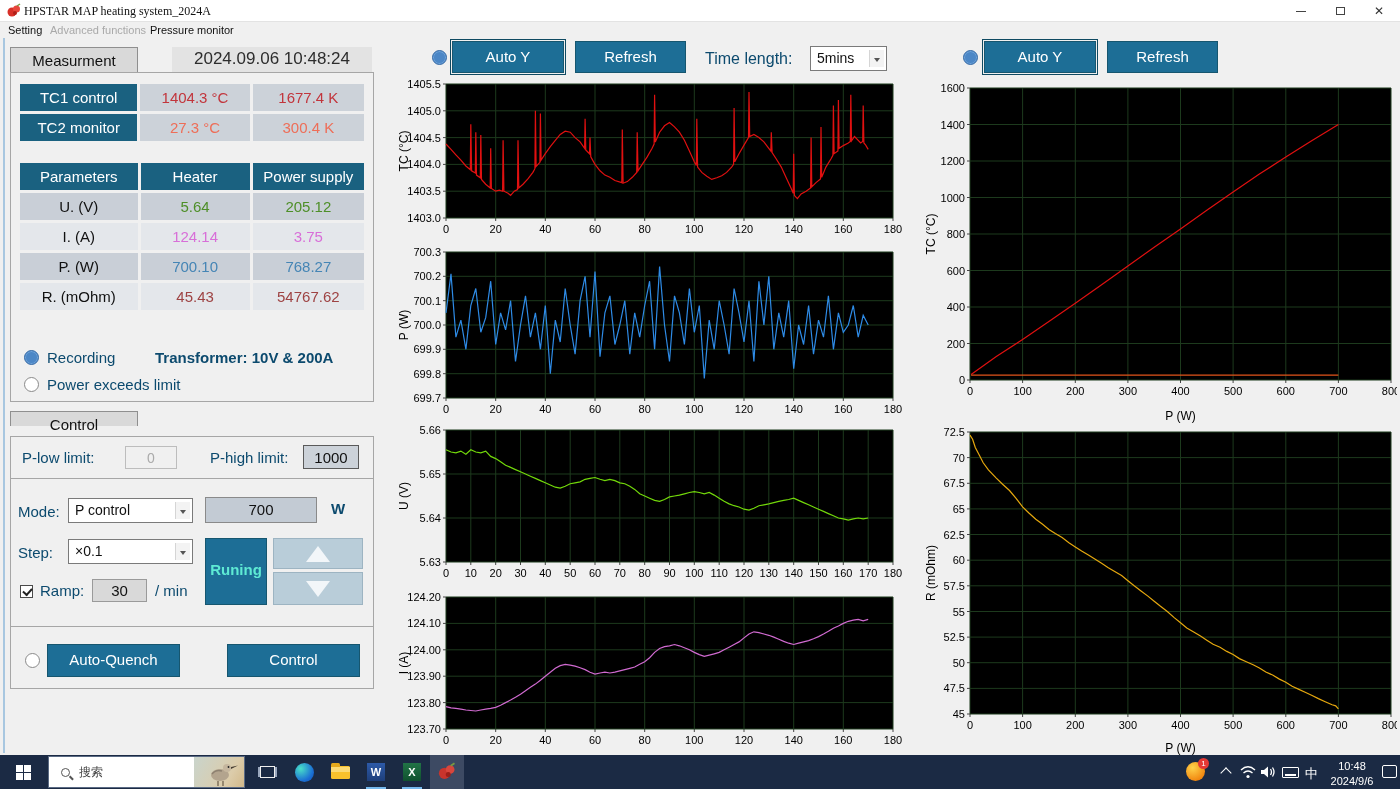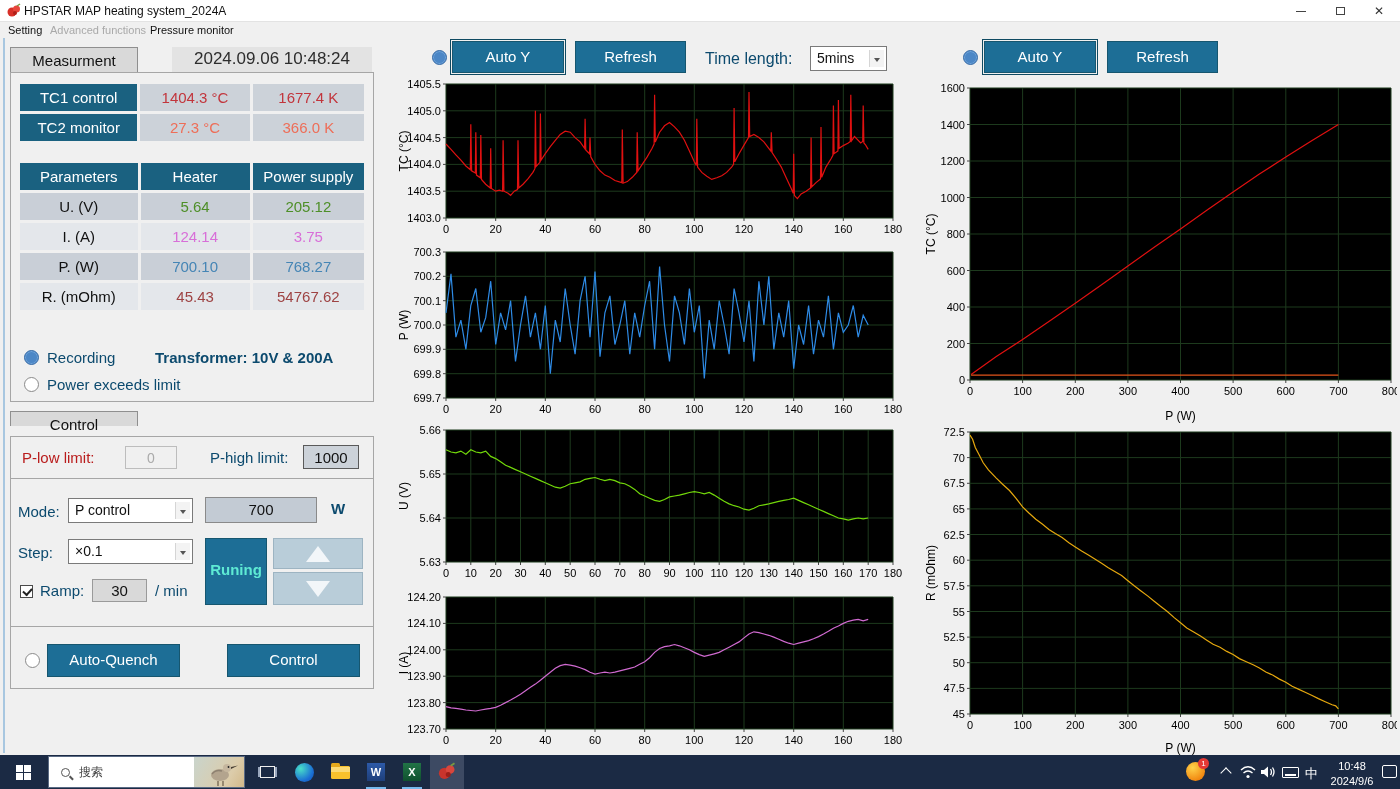--- a/index.html
+++ b/index.html
@@ -2,21 +2,21 @@
 <html><head>
 <meta charset="utf-8">
 <style>
   * { margin:0; padding:0; box-sizing:border-box; }
   html,body { width:1400px; height:789px; overflow:hidden; background:#f0f0f0;
     font-family:"Liberation Sans", sans-serif; color:#111; }
   .abs { position:absolute; }
 
   
   .titlebar { left:0; top:0; width:1400px; height:22px; background:#ffffff; border-bottom:1px solid #e3e3e3; }
-  .app-title { left:24px; top:4px; font-size:12px; color:#111; }
+  .app-title { left:24px; top:4px; font-size:12px; color:#111;font-family:Liberation Serif, serif; }
   .win-btn { top:0; width:34px; height:22px; text-align:center; font-size:12px; color:#333; line-height:22px; }
   .restore-box { left:11px; top:7px; width:9px; height:8px; border:1px solid #444; background:#fff; }
   .min-line { left:11px; top:11px; width:10px; height:1px; background:#444; }
 
   
   .menubar { left:0; top:22px; width:1400px; height:16px; background:#f0f0f0; }
   .menu-item { top:2px; font-size:11px; color:#111; }
   .menu-item.disabled { color:#a9a9a9; }
 
   .win-left-edge { left:3px; top:38px; width:2px; height:715px; background:#a8c7e0; }
@@ -124,21 +124,21 @@
 <table class="abs meas" style="left:17px;top:81px;width:350px">
   <tbody>
       <tr>
     <td class="cell-teal" style="width:118px">TC1 control</td>
     <td class="cell-val tc1red" style="width:110px">1404.3 °C</td>
     <td class="cell-val tc1red" style="width:112px">1677.4 K</td>
   </tr>
   <tr>
     <td class="cell-teal">TC2 monitor</td>
     <td class="cell-val tc2sal">27.3 °C</td>
-    <td class="cell-val tc2sal">366.0 K</td>
+    <td class="cell-val tc2sal">300.4 K</td>
   </tr>
 </tbody>
   </table>
 
 <table class="abs meas" style="left:17px;top:160px;width:350px">
   <tbody>
       <tr>
     <td class="cell-teal" style="width:118px">Parameters</td>
     <td class="cell-teal" style="width:110px">Heater</td>
     <td class="cell-teal" style="width:112px">Power supply</td>
@@ -168,21 +168,21 @@
 
 <div class="abs radio on" style="left:24px;top:350px"></div>
 <span class="abs lbl15" style="left:47px;top:349px">Recording</span>
 <span class="abs lbl15 bold" style="left:155px;top:349px">Transformer: 10V &amp; 200A</span>
 <div class="abs radio" style="left:24px;top:377px"></div>
 <span class="abs lbl15" style="left:47px;top:376px">Power exceeds limit</span>
 
 <div class="abs tab" style="left:10px;top:411px;width:128px;height:15px">Control</div>
 <div class="abs groupbox" style="left:10px;top:436px;width:364px;height:253px"></div>
 
-<span class="abs lbl15" style="left:22px;top:449px;color:#b91c1c">P-low limit:</span>
+<span class="abs lbl15" style="left:22px;top:449px;color:#0c4a6e">P-low limit:</span>
 <div class="abs inputbox" style="left:125px;top:446px;width:52px;height:23px;background:#f0f0f0;color:#aaa;border-color:#bdbdbd;padding-top:3px">0</div>
 <span class="abs lbl15" style="left:210px;top:449px">P-high limit:</span>
 <div class="abs inputbox" style="left:303px;top:445px;width:56px;height:24px;background:#ccd2d9;border:1.5px solid #5a5a5a;padding-top:3px;font-size:15px">1000</div>
 
 <div class="abs hline" style="left:10px;top:478px;width:364px"></div>
 
 <span class="abs lbl15" style="left:18px;top:503px">Mode:</span>
 <div class="abs combo" style="left:68px;top:498px;width:125px;height:25px">
   <span>P control</span>
   <span class="chev"></span>

